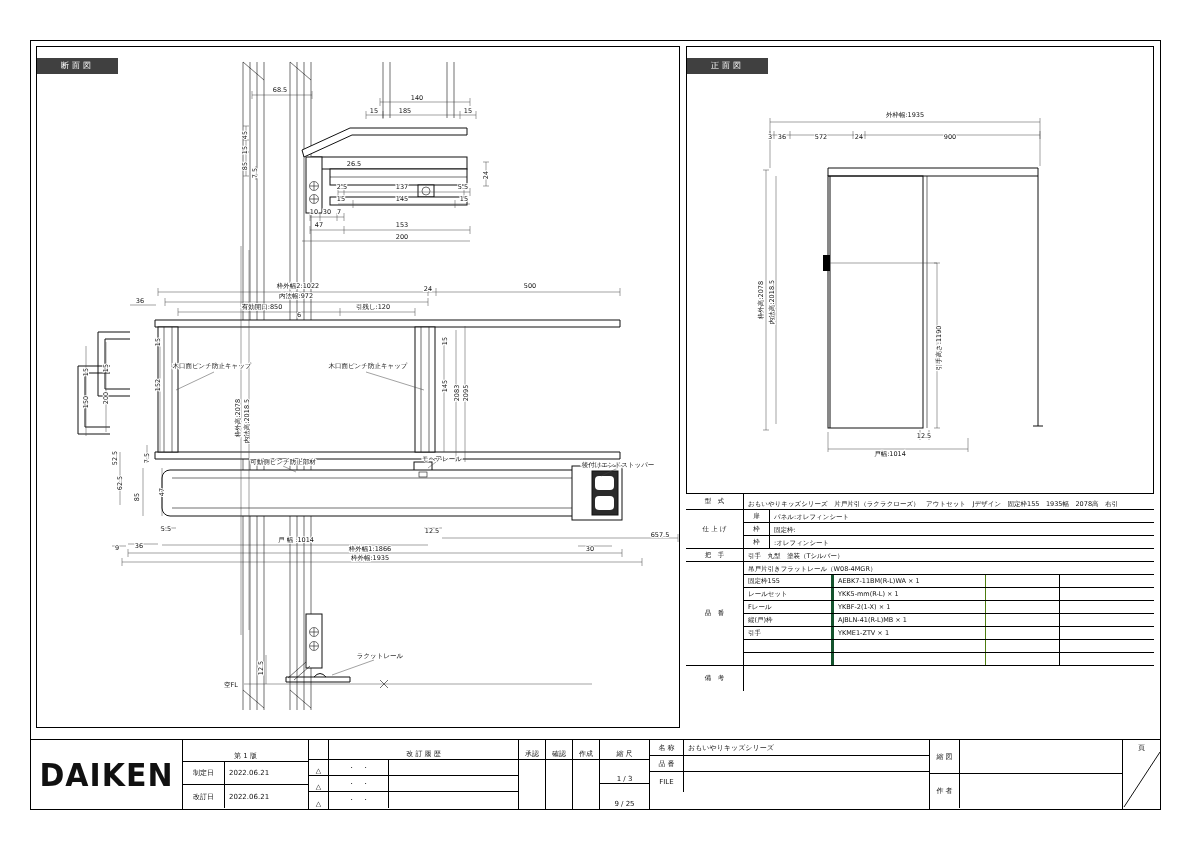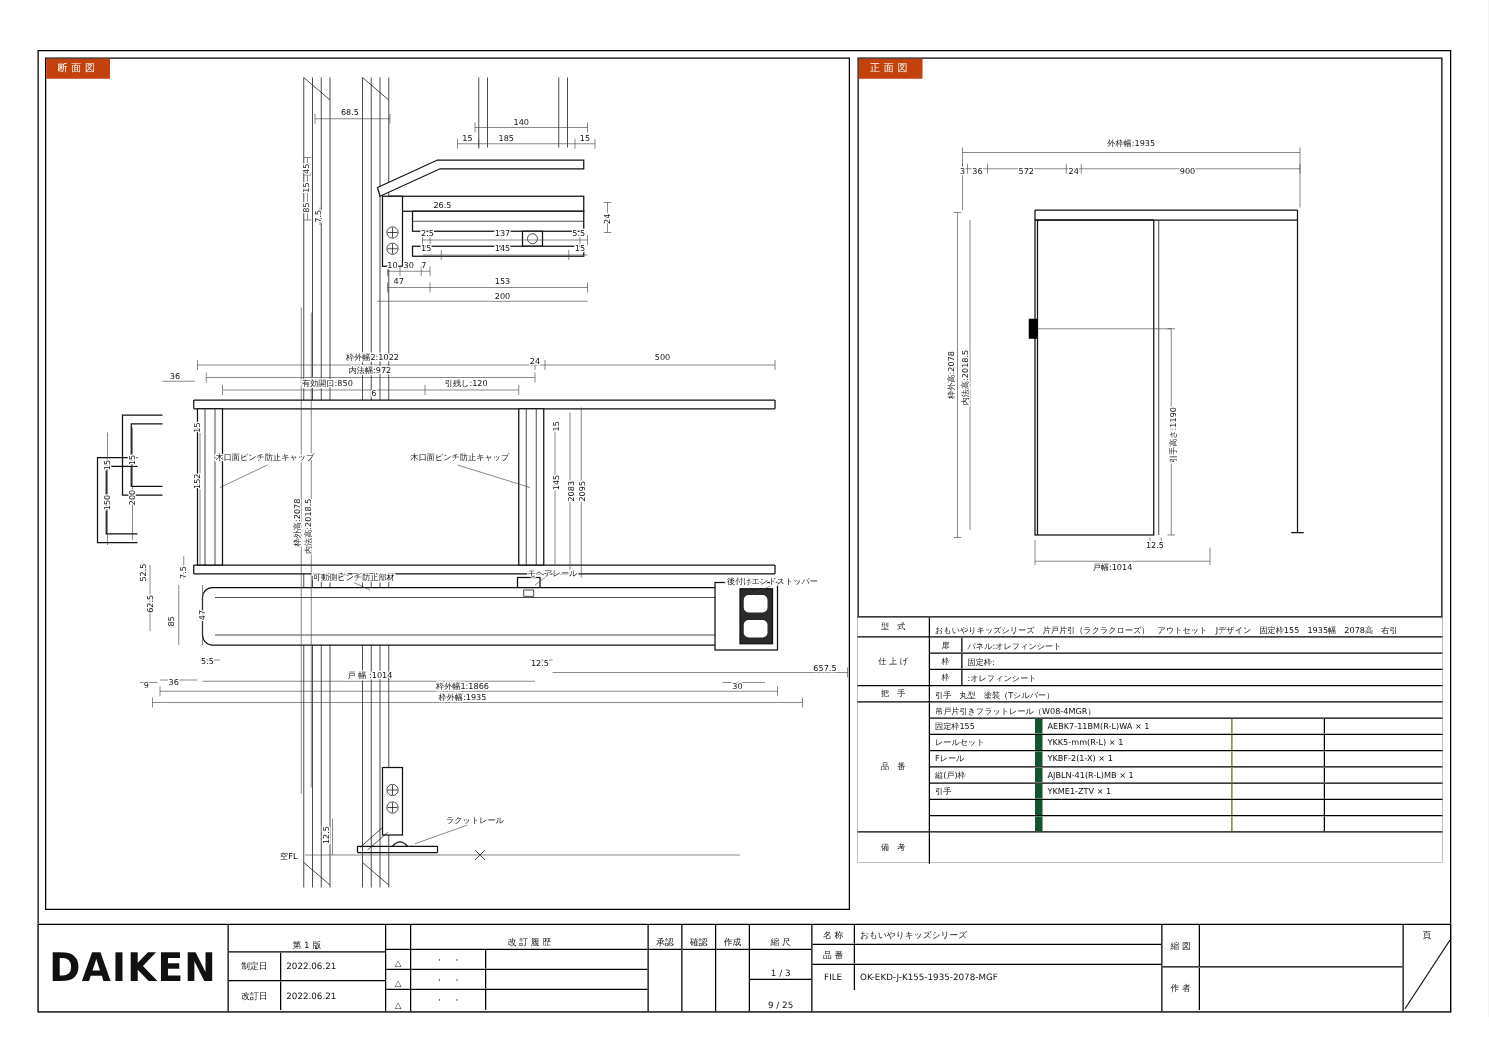--- a/index.html
+++ b/index.html
@@ -3,43 +3,43 @@
 <meta charset="utf-8">
 <style>
   * { box-sizing: border-box; }
   html,body { margin:0; padding:0; background:#e8e8e8; }
   body { font-family:"DejaVu Sans","Liberation Sans",sans-serif; color:#111; }
   .sheet { position:relative; width:1191px; height:842px; background:#fff; overflow:hidden; }
   .border-outer { position:absolute; left:30px; top:40px; width:1131px; height:770px; border:1.5px solid #000; }
   .frame { position:absolute; border:1px solid #000; }
   .frame.left  { left:36px;  top:46px; width:644px; height:682px; }
   .frame.right { left:686px; top:46px; width:468px; height:644px; }
-  .view-label { position:absolute; background:#c2410c; color:#fff; font-size:8px; line-height:1;
-                padding:4px 9px; letter-spacing:3px; z-index:5; }
+  .view-label { position:absolute; background:#404040; color:#fff; font-size:8px; line-height:1;
+                padding:4px 24px; letter-spacing:3px; z-index:5;margin-top:11px; }
   svg.draw { position:absolute; left:0; top:0; z-index:2; }
   .ln  { stroke:#111; stroke-width:1; fill:none; }
   .ln2 { stroke:#111; stroke-width:.6; fill:none; }
   .part { stroke:#111; stroke-width:1; fill:#fff; }
   .mask { fill:#fff; stroke:none; }
   .dark { fill:#2a2a2a; stroke:#111; }
   .slot { fill:#fff; stroke:none; }
   .dim { stroke:#444; stroke-width:.5; fill:none; }
   .dim-labels text { font-size:6.5px; fill:#111; text-anchor:middle;
                      paint-order:stroke; stroke:#fff; stroke-width:2px; }
   
   .spec { position:absolute; left:686px; top:493px; width:468px; height:197px;
           border-top:1px solid #000; background:#fff; font-size:6.5px; z-index:4; }
   .spec .lcell { position:absolute; left:0; width:58px; border-right:1px solid #000;
                  border-bottom:1px solid #000; display:flex; align-items:center; justify-content:center; }
   .spec .rrow  { position:absolute; left:58px; right:0; border-bottom:1px solid #000;
                  display:flex; align-items:flex-end; overflow:hidden; white-space:nowrap; }
   .spec .pad { padding-left:4px; }
   .spec .sub   { width:26px; border-right:1px solid #000; height:100%;
                  display:flex; align-items:center; justify-content:center; }
-  .spec .pname { width:90px; border-right:6px solid #14532d; height:100%;
+  .spec .pname { width:90px; border-right:3px solid #14532d; height:100%;
                  display:flex; align-items:center; padding-left:4px; }
   .spec .pcode { width:152px; border-right:1px solid #4d7c0f; height:100%;
                  display:flex; align-items:center; padding-left:4px; }
   .spec .pblank{ width:74px; border-right:1px solid #000; height:100%; }
   
   .tblock { position:absolute; left:30px; top:739px; width:1131px; height:71px;
             border:1.5px solid #000; display:flex; background:#fff; font-size:7px; z-index:4; }
   .tcol { border-right:1px solid #000; display:flex; flex-direction:column; }
   .tcol:last-child { border-right:none; }
   .trow { border-bottom:1px solid #000; display:flex; align-items:flex-end; overflow:hidden; }
@@ -410,21 +410,20 @@
       <div class="trow" style="height:16px">
         <span class="tlab" style="width:34px">名 称</span>
         <span class="tval">おもいやりキッズシリーズ</span>
       </div>
       <div class="trow" style="height:16px">
         <span class="tlab" style="width:34px">品 番</span>
         <span class="tval"></span>
       </div>
       <div class="trow" style="height:20px">
         <span class="tlab" style="width:34px">FILE</span>
-        <span class="tval">OK-EKD-J-K155-1935-2078-MGF</span>
       </div>
     </div>
     <div class="tcol" style="width:193px">
       <div class="trow" style="height:34px">
         <span class="tlab" style="width:30px">縮 図</span>
         <span class="tval"></span>
       </div>
       <div class="trow" style="height:34px">
         <span class="tlab" style="width:30px">作 者</span>
         <span class="tval"></span>

